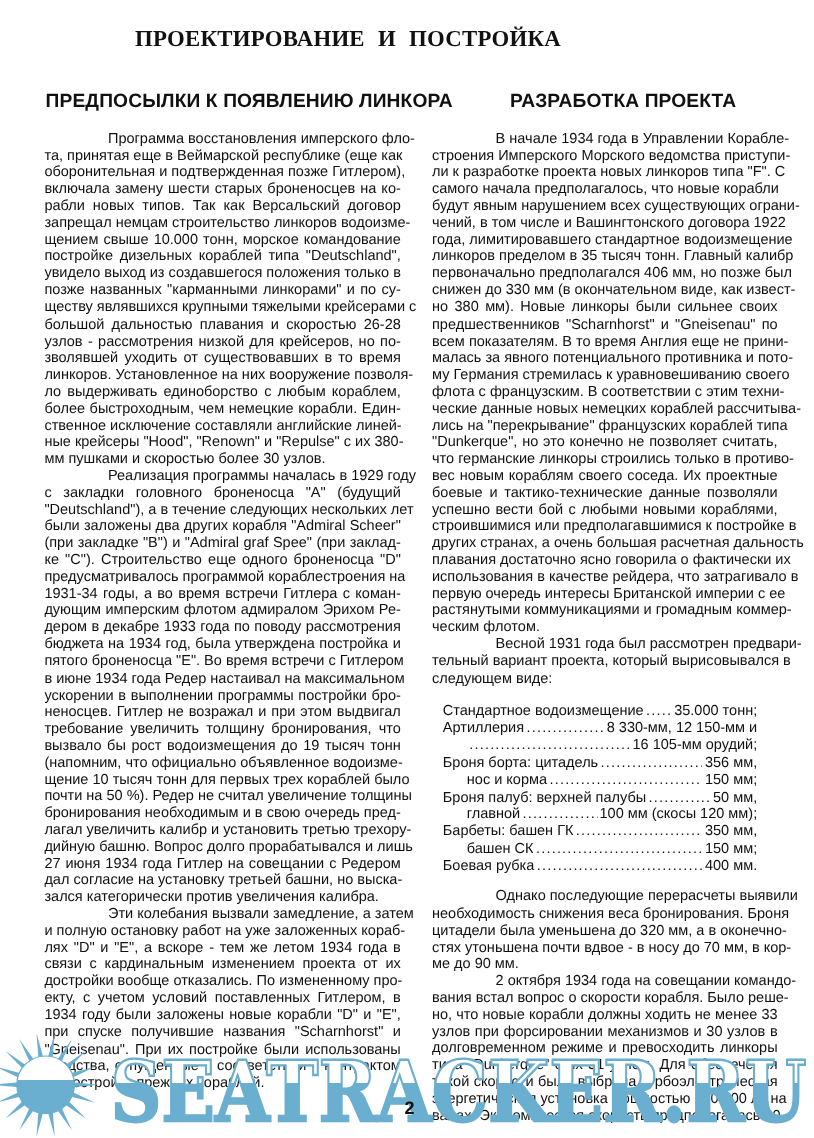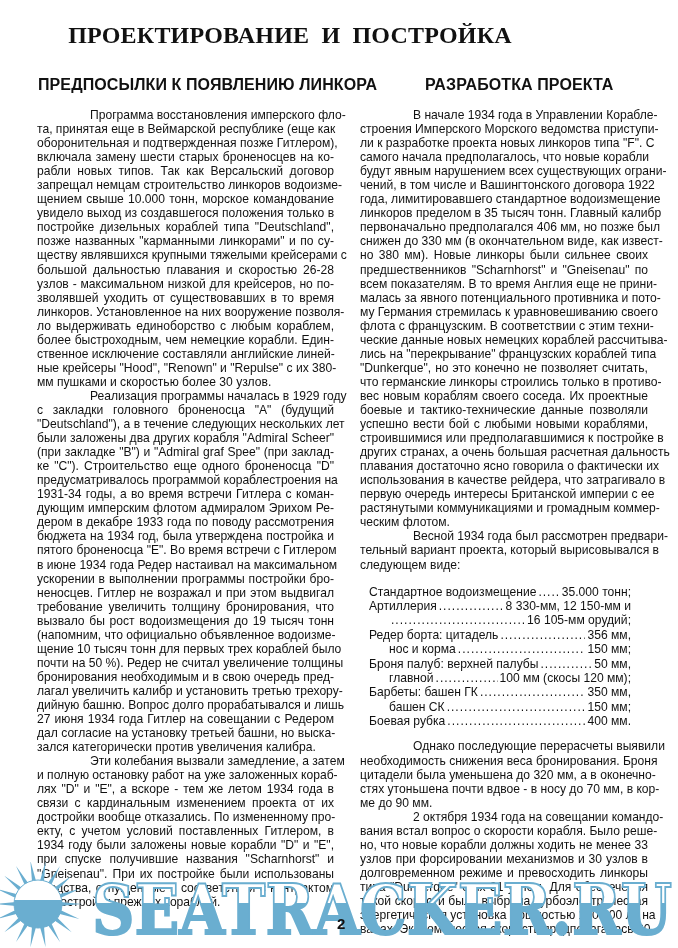--- a/index.html
+++ b/index.html
@@ -1,17 +1,17 @@
 <!DOCTYPE html>
 <html><head>
 <meta charset="utf-8">
 <style>
   html, body { margin: 0; padding: 0; background: #ffffff; }
   body { width: 678px; height: 948px; position: relative; overflow: hidden; font-family: "Liberation Sans", sans-serif; color: #111; }
-  .page-title { position: absolute; top: 22px; left: 0; width: 580px; text-align: center; font-family: "Liberation Serif", serif; font-weight: bold; font-size: 24px; letter-spacing: 0.2px; word-spacing: 6px; }
+  .page-title { position: absolute; top: 22px; left: 0; width: 580px; text-align: center; font-family: "Liberation Serif", serif; font-weight: bold; font-size: 19px; letter-spacing: 0.2px; word-spacing: 6px; }
   .col { position: absolute; top: 76px; }
   .col-left { left: 37px; width: 297px; }
   .col-right { left: 360px; width: 288px; }
   .section-head { font-weight: bold; font-size: 16px; letter-spacing: 0.1px; margin: 0 0 14px 0; white-space: nowrap; }
   .col-left .section-head { padding-left: 1px; }
   .col-right .section-head { padding-left: 65px; }
   .para { margin: 0; }
   .line { display: block; font-size: 12.1px; line-height: 14.05px; height: 14.05px; text-align: justify; text-align-last: justify; white-space: nowrap; overflow: visible; }
   .line.last { text-align-last: left; }
   .line.first { padding-left: 53px; }
@@ -34,26 +34,26 @@
   <div class="section-head">ПРЕДПОСЫЛКИ К ПОЯВЛЕНИЮ ЛИНКОРА</div>
   <div id="left-body">
       <div class="para">
         <span class="line first">Программа восстановления имперского фло-</span>
         <span class="line">та, принятая еще в Веймарской республике (еще как</span>
         <span class="line">оборонительная и подтвержденная позже Гитлером),</span>
         <span class="line">включала замену шести старых броненосцев на ко-</span>
         <span class="line">рабли новых типов. Так как Версальский договор</span>
         <span class="line">запрещал немцам строительство линкоров водоизме-</span>
         <span class="line">щением свыше 10.000 тонн, морское командование</span>
+        <span class="line">постройке дизельных кораблей типа "Deutschland",</span>
         <span class="line">увидело выход из создавшегося положения только в</span>
-        <span class="line">постройке дизельных кораблей типа "Deutschland",</span>
         <span class="line">позже названных "карманными линкорами" и по су-</span>
         <span class="line">ществу являвшихся крупными тяжелыми крейсерами с</span>
         <span class="line">большой дальностью плавания и скоростью 26-28</span>
-        <span class="line">узлов - максимальном низкой для крейсеров, но по-</span>
+        <span class="line">узлов - рассмотрения низкой для крейсеров, но по-</span>
         <span class="line">зволявшей уходить от существовавших в то время</span>
         <span class="line">линкоров. Установленное на них вооружение позволя-</span>
         <span class="line">ло выдерживать единоборство с любым кораблем,</span>
         <span class="line">более быстроходным, чем немецкие корабли. Един-</span>
         <span class="line">ственное исключение составляли английские линей-</span>
         <span class="line">ные крейсеры "Hood", "Renown" и "Repulse" с их 380-</span>
         <span class="line last">мм пушками и скоростью более 30 узлов.</span>
       </div>
       <div class="para">
         <span class="line first">Реализация программы началась в 1929 году</span>
@@ -128,21 +128,21 @@
         <span class="line">успешно вести бой с любыми новыми кораблями,</span>
         <span class="line">строившимися или предполагавшимися к постройке в</span>
         <span class="line">других странах, а очень большая расчетная дальность</span>
         <span class="line">плавания достаточно ясно говорила о фактически их</span>
         <span class="line">использования в качестве рейдера, что затрагивало в</span>
         <span class="line">первую очередь интересы Британской империи с ее</span>
         <span class="line">растянутыми коммуникациями и громадным коммер-</span>
         <span class="line last">ческим флотом.</span>
       </div>
       <div class="para">
-        <span class="line first">Весной 1934 года был рассмотрен предвари-</span>
+        <span class="line first">Весной 1931 года был рассмотрен предвари-</span>
         <span class="line">тельный вариант проекта, который вырисовывался в</span>
         <span class="line last">следующем виде:</span>
       </div>
     </div>
   <div class="spec" id="spec-table">
       <div class="row">
         <span class="lbl">Стандартное водоизмещение</span>
         <span class="dots"></span>
         <span class="val">35.000 тонн;</span>
       </div>
@@ -150,21 +150,21 @@
         <span class="lbl">Артиллерия</span>
         <span class="dots"></span>
         <span class="val">8 330-мм,  12 150-мм  и</span>
       </div>
       <div class="row indent">
         <span class="lbl"></span>
         <span class="dots"></span>
         <span class="val">16 105-мм орудий;</span>
       </div>
       <div class="row">
-        <span class="lbl">Редер борта: цитадель</span>
+        <span class="lbl">Броня борта: цитадель</span>
         <span class="dots"></span>
         <span class="val">356 мм,</span>
       </div>
       <div class="row indent">
         <span class="lbl">нос и корма</span>
         <span class="dots"></span>
         <span class="val">150 мм;</span>
       </div>
       <div class="row">
         <span class="lbl">Броня палуб: верхней палубы</span>

